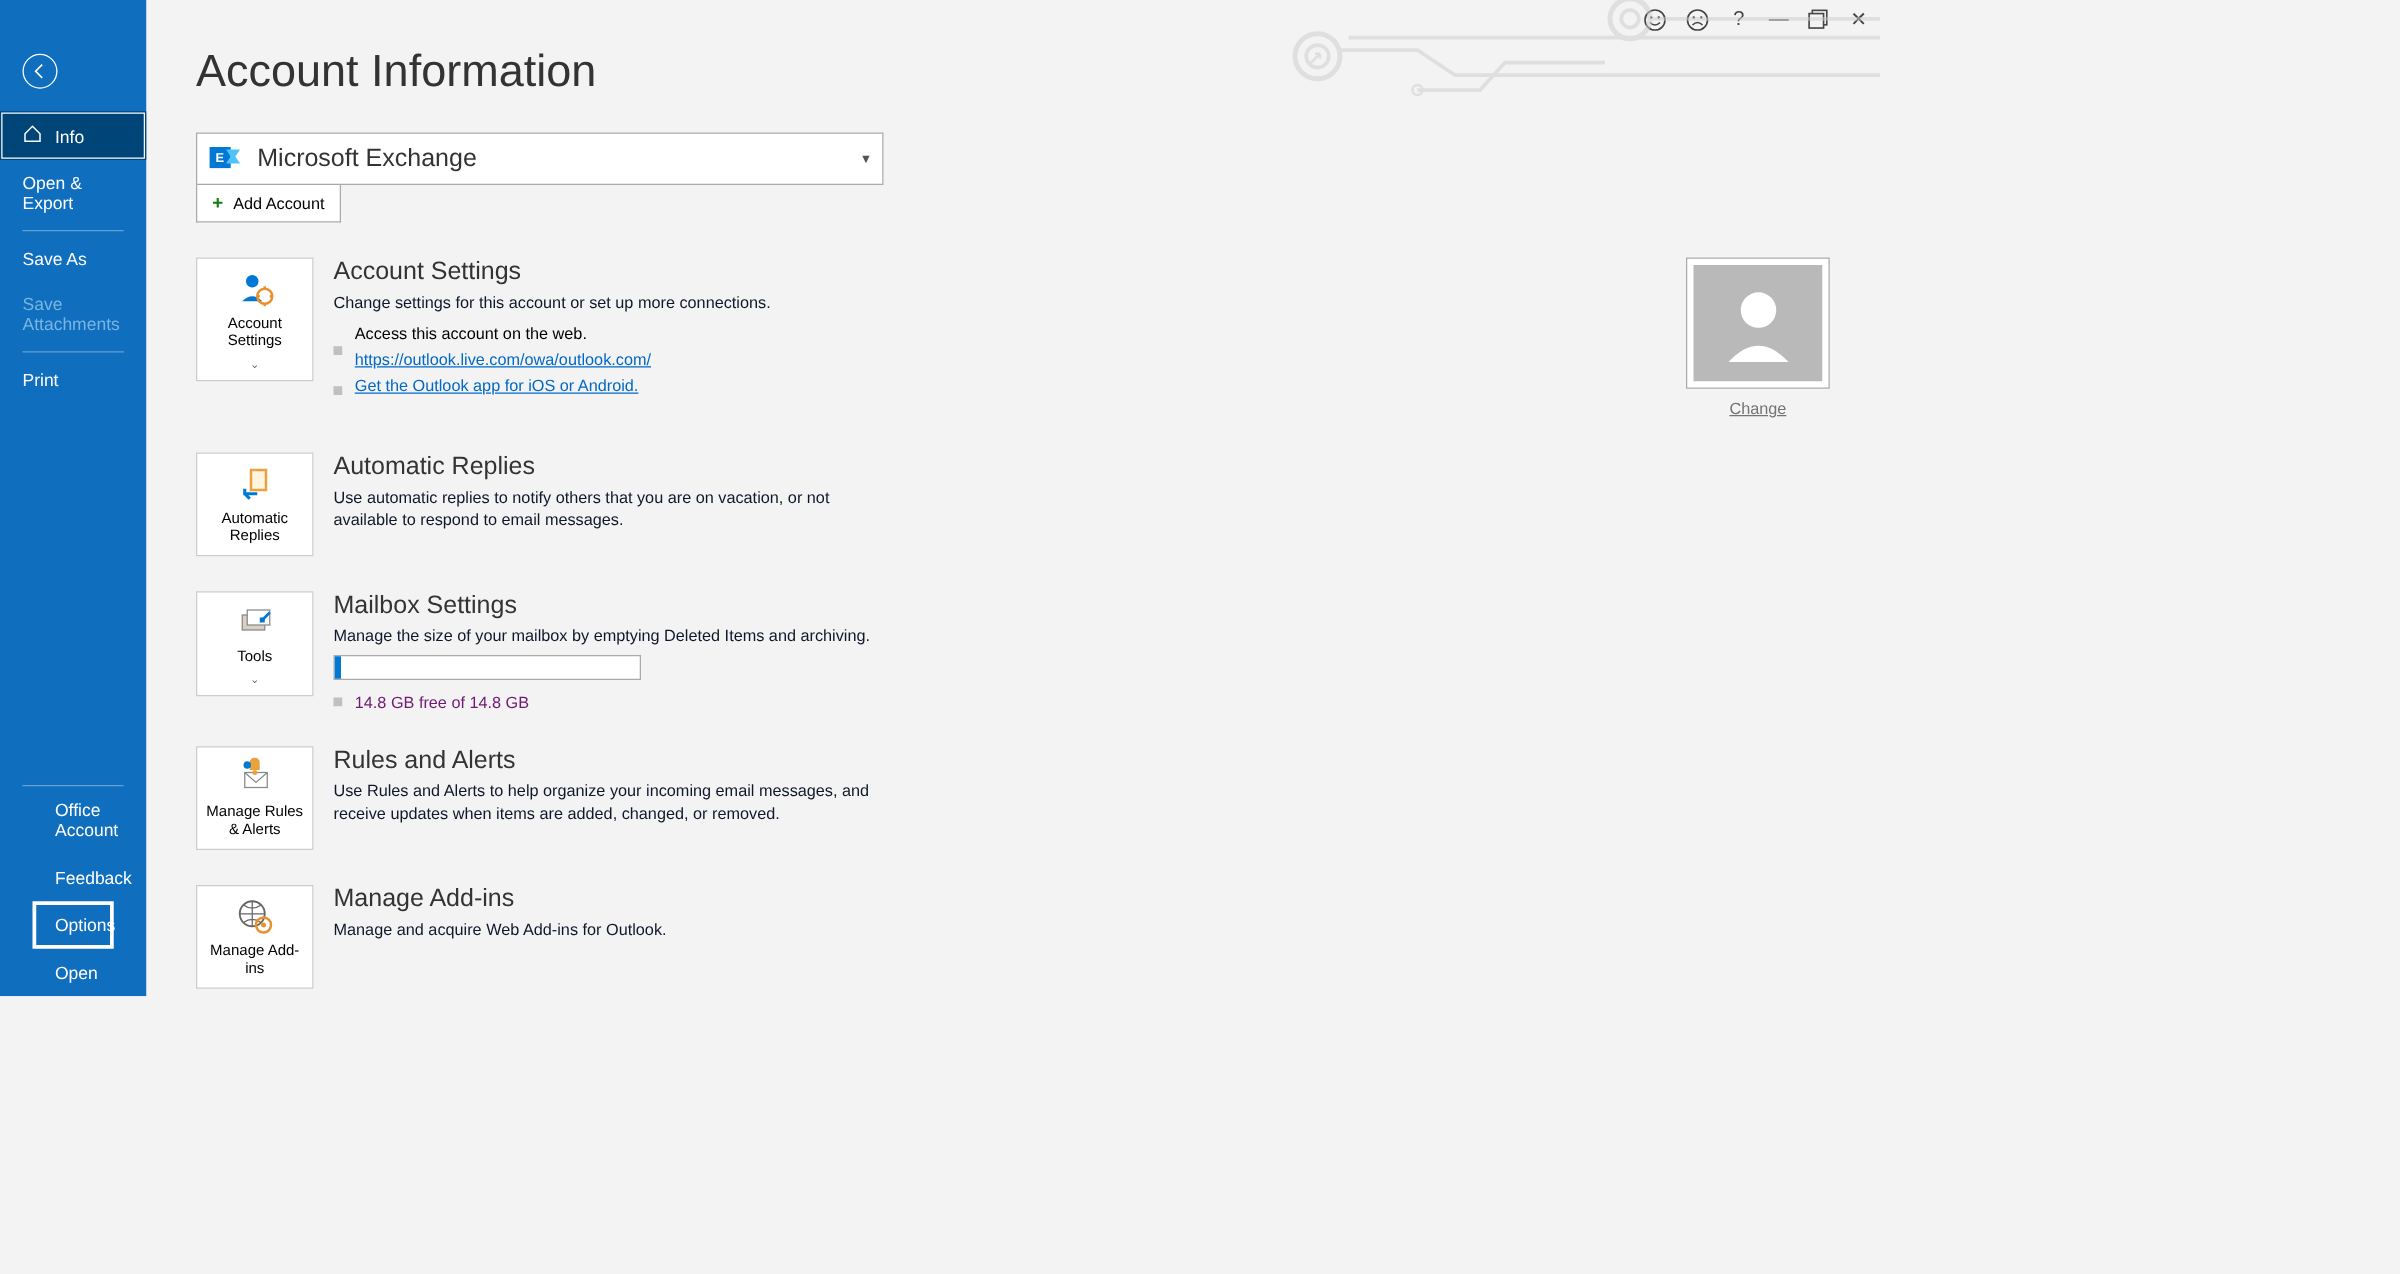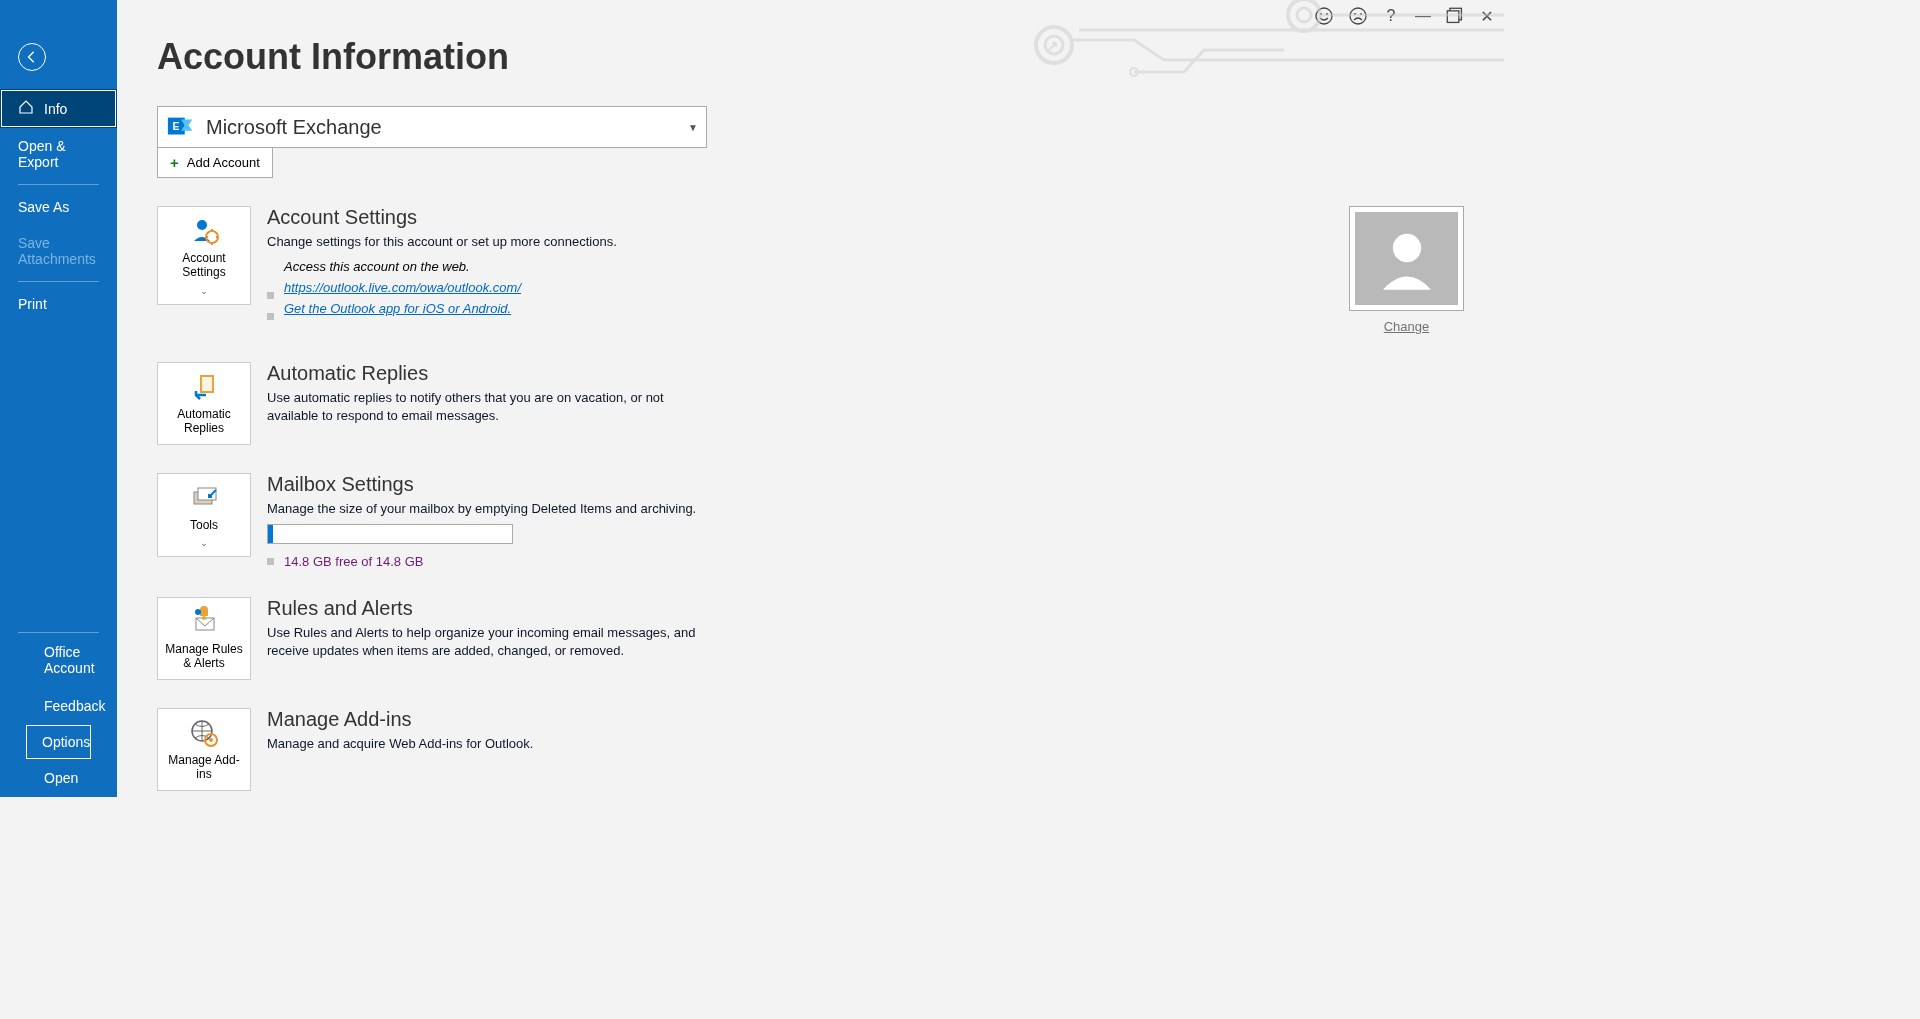--- a/index.html
+++ b/index.html
@@ -48,21 +48,21 @@
 }
 .sidebar-bottom {
   position: absolute;
   bottom: 0;
   left: 0;
   right: 0;
 }
 .sidebar-bottom .sidebar-divider { margin-bottom: 0; }
 .sidebar-bottom .sidebar-item { padding: 11px 44px; }
 .sidebar-bottom .highlight {
-  border: 1px solid #ffffff;
+  border: 3px solid #ffffff;
   margin: 0 26px;
   padding: 8px 15px;
   text-align: right;
 }
 
 
 .titlebar {
   position: absolute;
   top: 6px;
   right: 8px;
@@ -90,21 +90,21 @@
 }
 
 
 .main {
   flex: 1;
   padding: 36px 40px;
   overflow-y: auto;
 }
 .page-title {
   font-size: 36px;
-  font-weight: 700;
+  font-weight: 400;
   color: #333;
   margin-bottom: 28px;
 }
 
 .account-selector {
   display: flex;
   align-items: center;
   width: 550px;
   height: 42px;
   border: 1px solid #aaa;
@@ -153,21 +153,21 @@
   gap: 4px;
 }
 .big-btn .icon-wrap { width: 32px; height: 32px; display: flex; align-items: center; justify-content: center; }
 .big-btn .btn-label { line-height: 1.2; }
 .big-btn .small-caret { font-size: 9px; color: #666; margin-top: 2px; }
 
 .section-text { flex: 1; max-width: 430px; }
 .section-text h2 { font-size: 20px; font-weight: 400; color: #333; margin-bottom: 4px; }
 .section-text .desc { font-size: 13px; color: #0f172a; line-height: 1.4; }
 .section-text ul { list-style: none; margin-top: 6px; }
-.section-text li { display: flex; gap: 10px; font-size: 13px; line-height: 1.6; align-items: flex-end; font-style: italic; }
+.section-text li { display: flex; gap: 10px; font-size: 13px; line-height: 1.6; align-items: center; }
 .section-text li .bullet { width: 7px; height: 7px; background: #c0c0c0; margin-top: 6px; flex-shrink: 0; }
 .section-text li a { color: #0068c6; text-decoration: underline; cursor: pointer; }
 
 .photo-col { display: flex; flex-direction: column; align-items: center; margin-left: auto; }
 .photo-frame {
   width: 115px; height: 105px;
   border: 1px solid #aaa;
   padding: 5px;
   background: #fff;
 }

